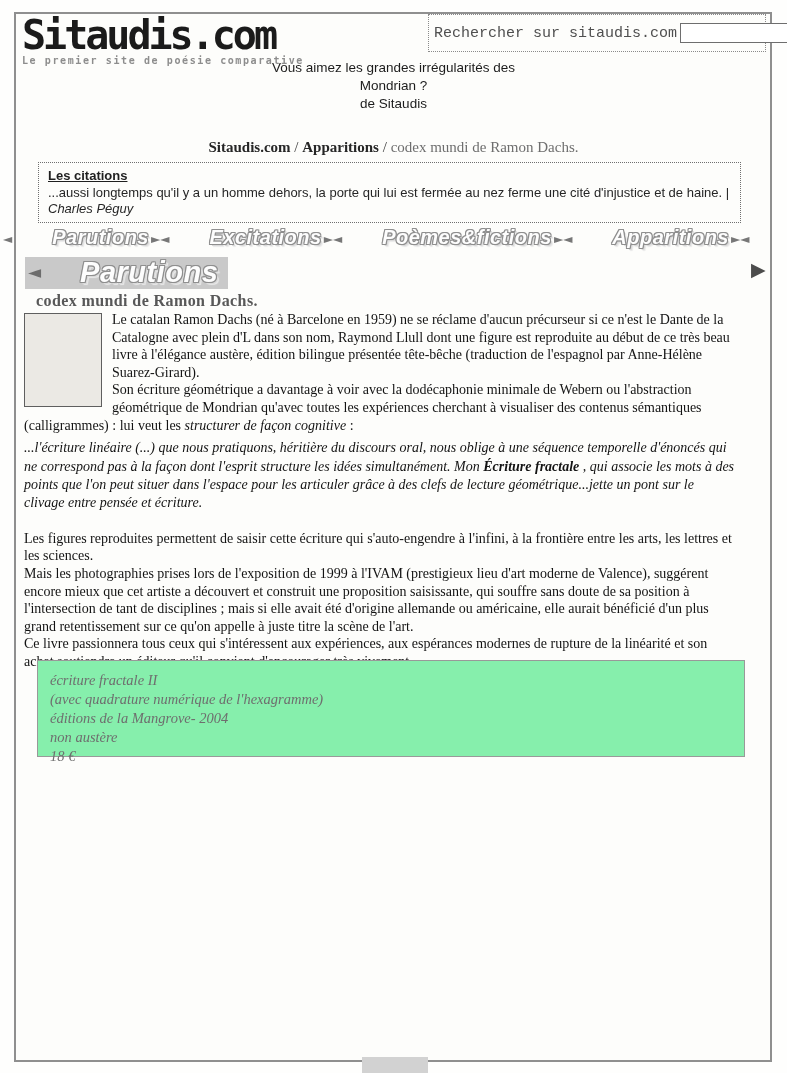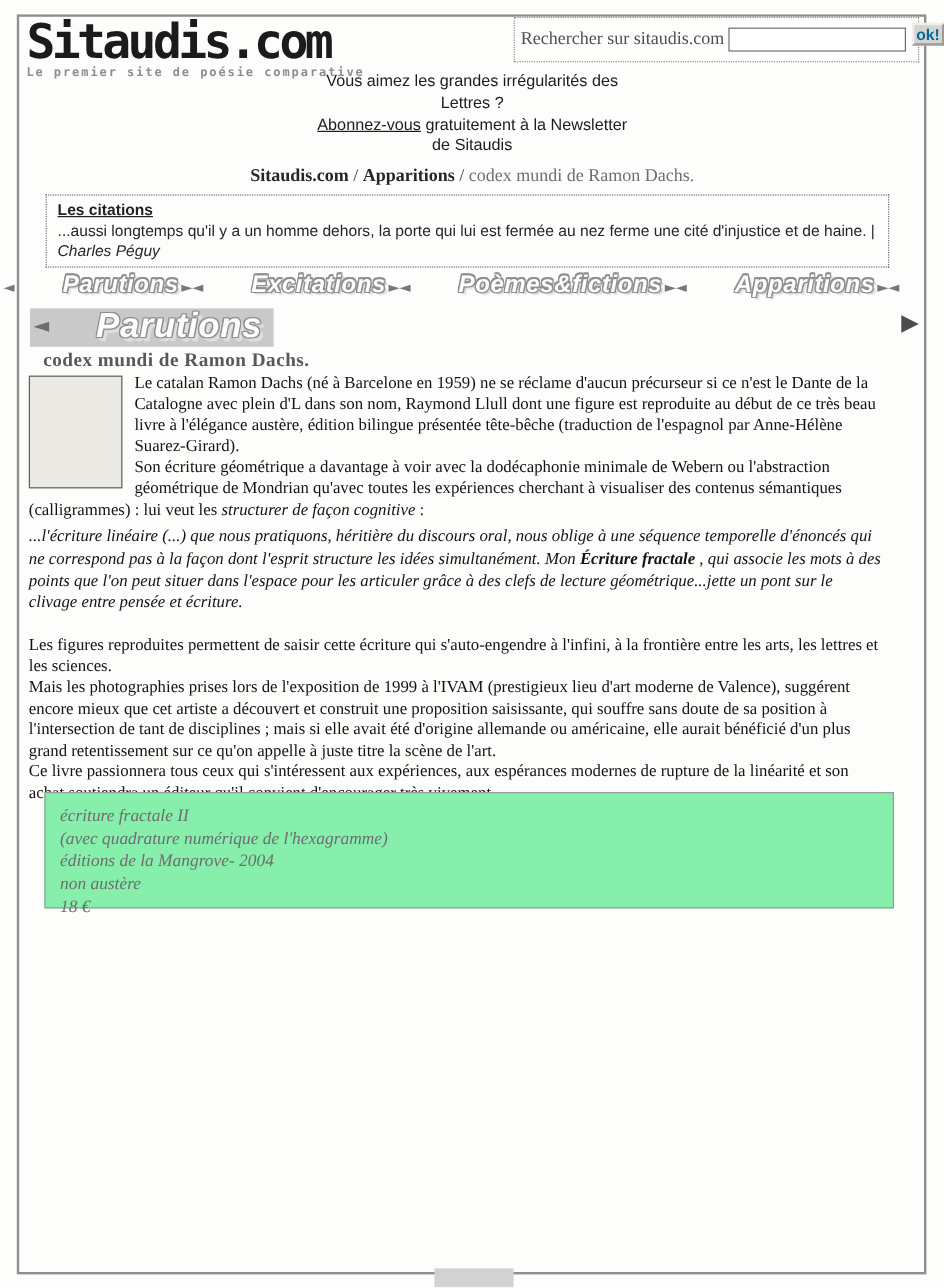--- a/index.html
+++ b/index.html
@@ -21,21 +21,21 @@
   }
   .logo-tagline {
     font-family:"DejaVu Sans Mono", monospace; font-weight:bold;
     font-size:10px; letter-spacing:1.6px; color:#8d8d8d; margin-top:1px;
   }
   .search-box {
     position:absolute; left:428px; top:14px; width:338px; height:38px;
     border:1px dotted #8a8a8a; display:flex; align-items:center;
     padding:0 5px; background:#fdfdfb;
   }
-  .search-label { font-size:15px; color:#4f4f4f; white-space:nowrap; }
+  .search-label { font-size:15px; color:#4f4f4f; white-space:nowrap;font-family:Liberation Mono, monospace; }
   .search-input {
     width:148px; height:20px; border:1px solid #6e6e6e; background:#fff;
     margin-left:3px; font-size:12px; font-family:"Liberation Sans",sans-serif;
   }
   .search-ok {
     margin-left:5px; align-self:flex-start; margin-top:4px;
     background:#d7d4cd; border:2px outset #efefef;
     font-family:"Liberation Sans",sans-serif; font-weight:bold;
     font-size:13px; line-height:15px; padding:0 2px; color:#0369a1; cursor:pointer;
   }
@@ -144,22 +144,21 @@
   </div>
 
   <div class="search-box">
     <span class="search-label">Rechercher sur sitaudis.com</span>
     <input class="search-input" type="text" value="" style="">
     <button class="search-ok">ok!</button>
   </div>
 
   <div class="newsletter">
     <div>Vous aimez les grandes irrégularités des</div>
-    <div>Lettres ?</div>
-    <div><span class="link">Abonnez-vous</span><span> gratuitement à la Newsletter</span></div>
+    <div>Mondrian ?</div>
     <div>de Sitaudis</div>
   </div>
 
   <div class="breadcrumb"><span class="bc-bold">Sitaudis.com</span><span> / </span><span class="bc-bold">Apparitions</span><span> / </span><span class="bc-page">codex mundi de Ramon Dachs.</span></div>
 
   <div class="citations">
     <span class="citations-title">Les citations</span>
     <div class="citations-quote"><span>...aussi longtemps qu'il y a un homme dehors, la porte qui lui est fermée au nez ferme une cité d'injustice et de haine. | </span><span class="citations-author">Charles Péguy</span></div>
   </div>
 

